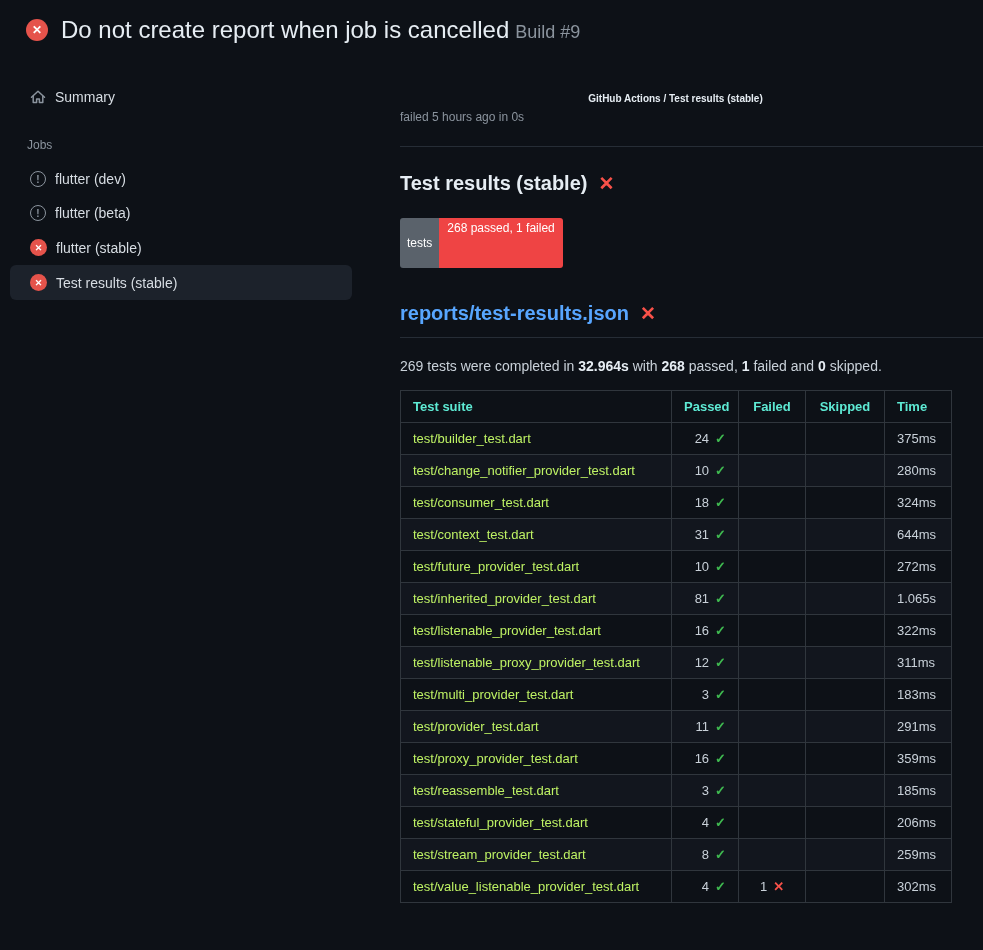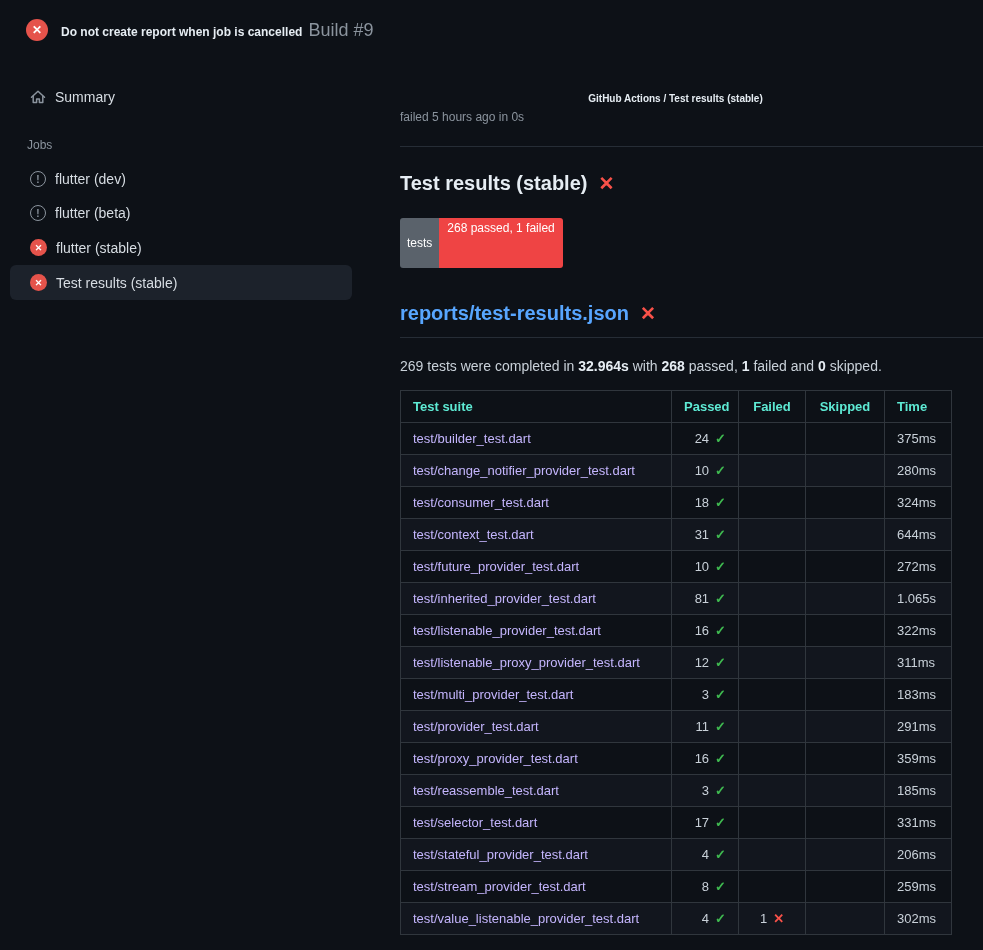--- a/index.html
+++ b/index.html
@@ -12,21 +12,21 @@
   }
   
   .run-header { display:flex; align-items:center; gap:13px; padding:16px 0 12px 26px; height:56px; }
   .circle-x {
     border-radius:50%; background:#e5534b; color:#fff;
     display:inline-flex; align-items:center; justify-content:center;
     font-weight:700; flex-shrink:0;
   }
   .circle-x.big { width:22px; height:22px; font-size:12px; }
   .circle-x.small { width:17px; height:17px; font-size:9px; }
-  .run-title { font-size:12px; font-weight:700; color:#e6edf3;text-align:right; }
+  .run-title { font-size:24px; font-weight:400; color:#e6edf3;text-align:right; }
   .build-no { font-size:18px; font-weight:400; color:#8b949e; margin-left:6px; }
   
   .layout { display:flex; align-items:flex-start; }
   aside { width:400px; flex-shrink:0; padding:24px 48px 0 10px; }
   .side-item {
     display:flex; align-items:center; gap:9px;
     padding:9px 20px; border-radius:6px;
     font-size:14px; color:#d7dde3; cursor:pointer;
   }
   .side-item.selected { background:#1c222b; }
@@ -58,21 +58,21 @@
   
   table { margin-top:16px; border-collapse:collapse; width:551px; table-layout:fixed;
           font-size:13px; }
   th, td { border:1px solid #30363d; padding:8px 12px; }
   th { color:#5eead4; font-weight:700; text-align:left; }
   tbody tr:nth-child(even) { background:#12161e; }
   th.col-passed, td.passed-cell { text-align:right; }
   th.col-failed, td.failed-cell { text-align:center; }
   th.col-skipped, td.skipped-cell { text-align:center; }
   th.col-time, td.time-cell { text-align:left; }
-  td.suite a { color:#c4b5fd; text-decoration:none; cursor:pointer; }
+  td.suite a { color:#bef264; text-decoration:none; cursor:pointer; }
   .check { color:#3fb950; font-weight:700; margin-left:6px; }
   .cross { color:#f85149; font-weight:700; margin-left:6px; }
 </style>
 </head>
 <body>
 
 <header class="run-header">
   <span class="circle-x big">✕</span>
   <h1 style="display:flex;align-items:baseline;">
     <span class="run-title">Do not create report when job is cancelled</span>
@@ -232,27 +232,20 @@
             <td class="time-cell">359ms</td>
           </tr>
           <tr>
             <td class="suite"><a class="suite-link">test/reassemble_test.dart</a></td>
             <td class="passed-cell"><span class="val">3</span><span class="check">✓</span></td>
             <td class="failed-cell"></td>
             <td class="skipped-cell"></td>
             <td class="time-cell">185ms</td>
           </tr>
           <tr>
-            <td class="suite"><a class="suite-link">test/selector_test.dart</a></td>
-            <td class="passed-cell"><span class="val">17</span><span class="check">✓</span></td>
-            <td class="failed-cell"></td>
-            <td class="skipped-cell"></td>
-            <td class="time-cell">331ms</td>
-          </tr>
-          <tr>
             <td class="suite"><a class="suite-link">test/stateful_provider_test.dart</a></td>
             <td class="passed-cell"><span class="val">4</span><span class="check">✓</span></td>
             <td class="failed-cell"></td>
             <td class="skipped-cell"></td>
             <td class="time-cell">206ms</td>
           </tr>
           <tr>
             <td class="suite"><a class="suite-link">test/stream_provider_test.dart</a></td>
             <td class="passed-cell"><span class="val">8</span><span class="check">✓</span></td>
             <td class="failed-cell"></td>

